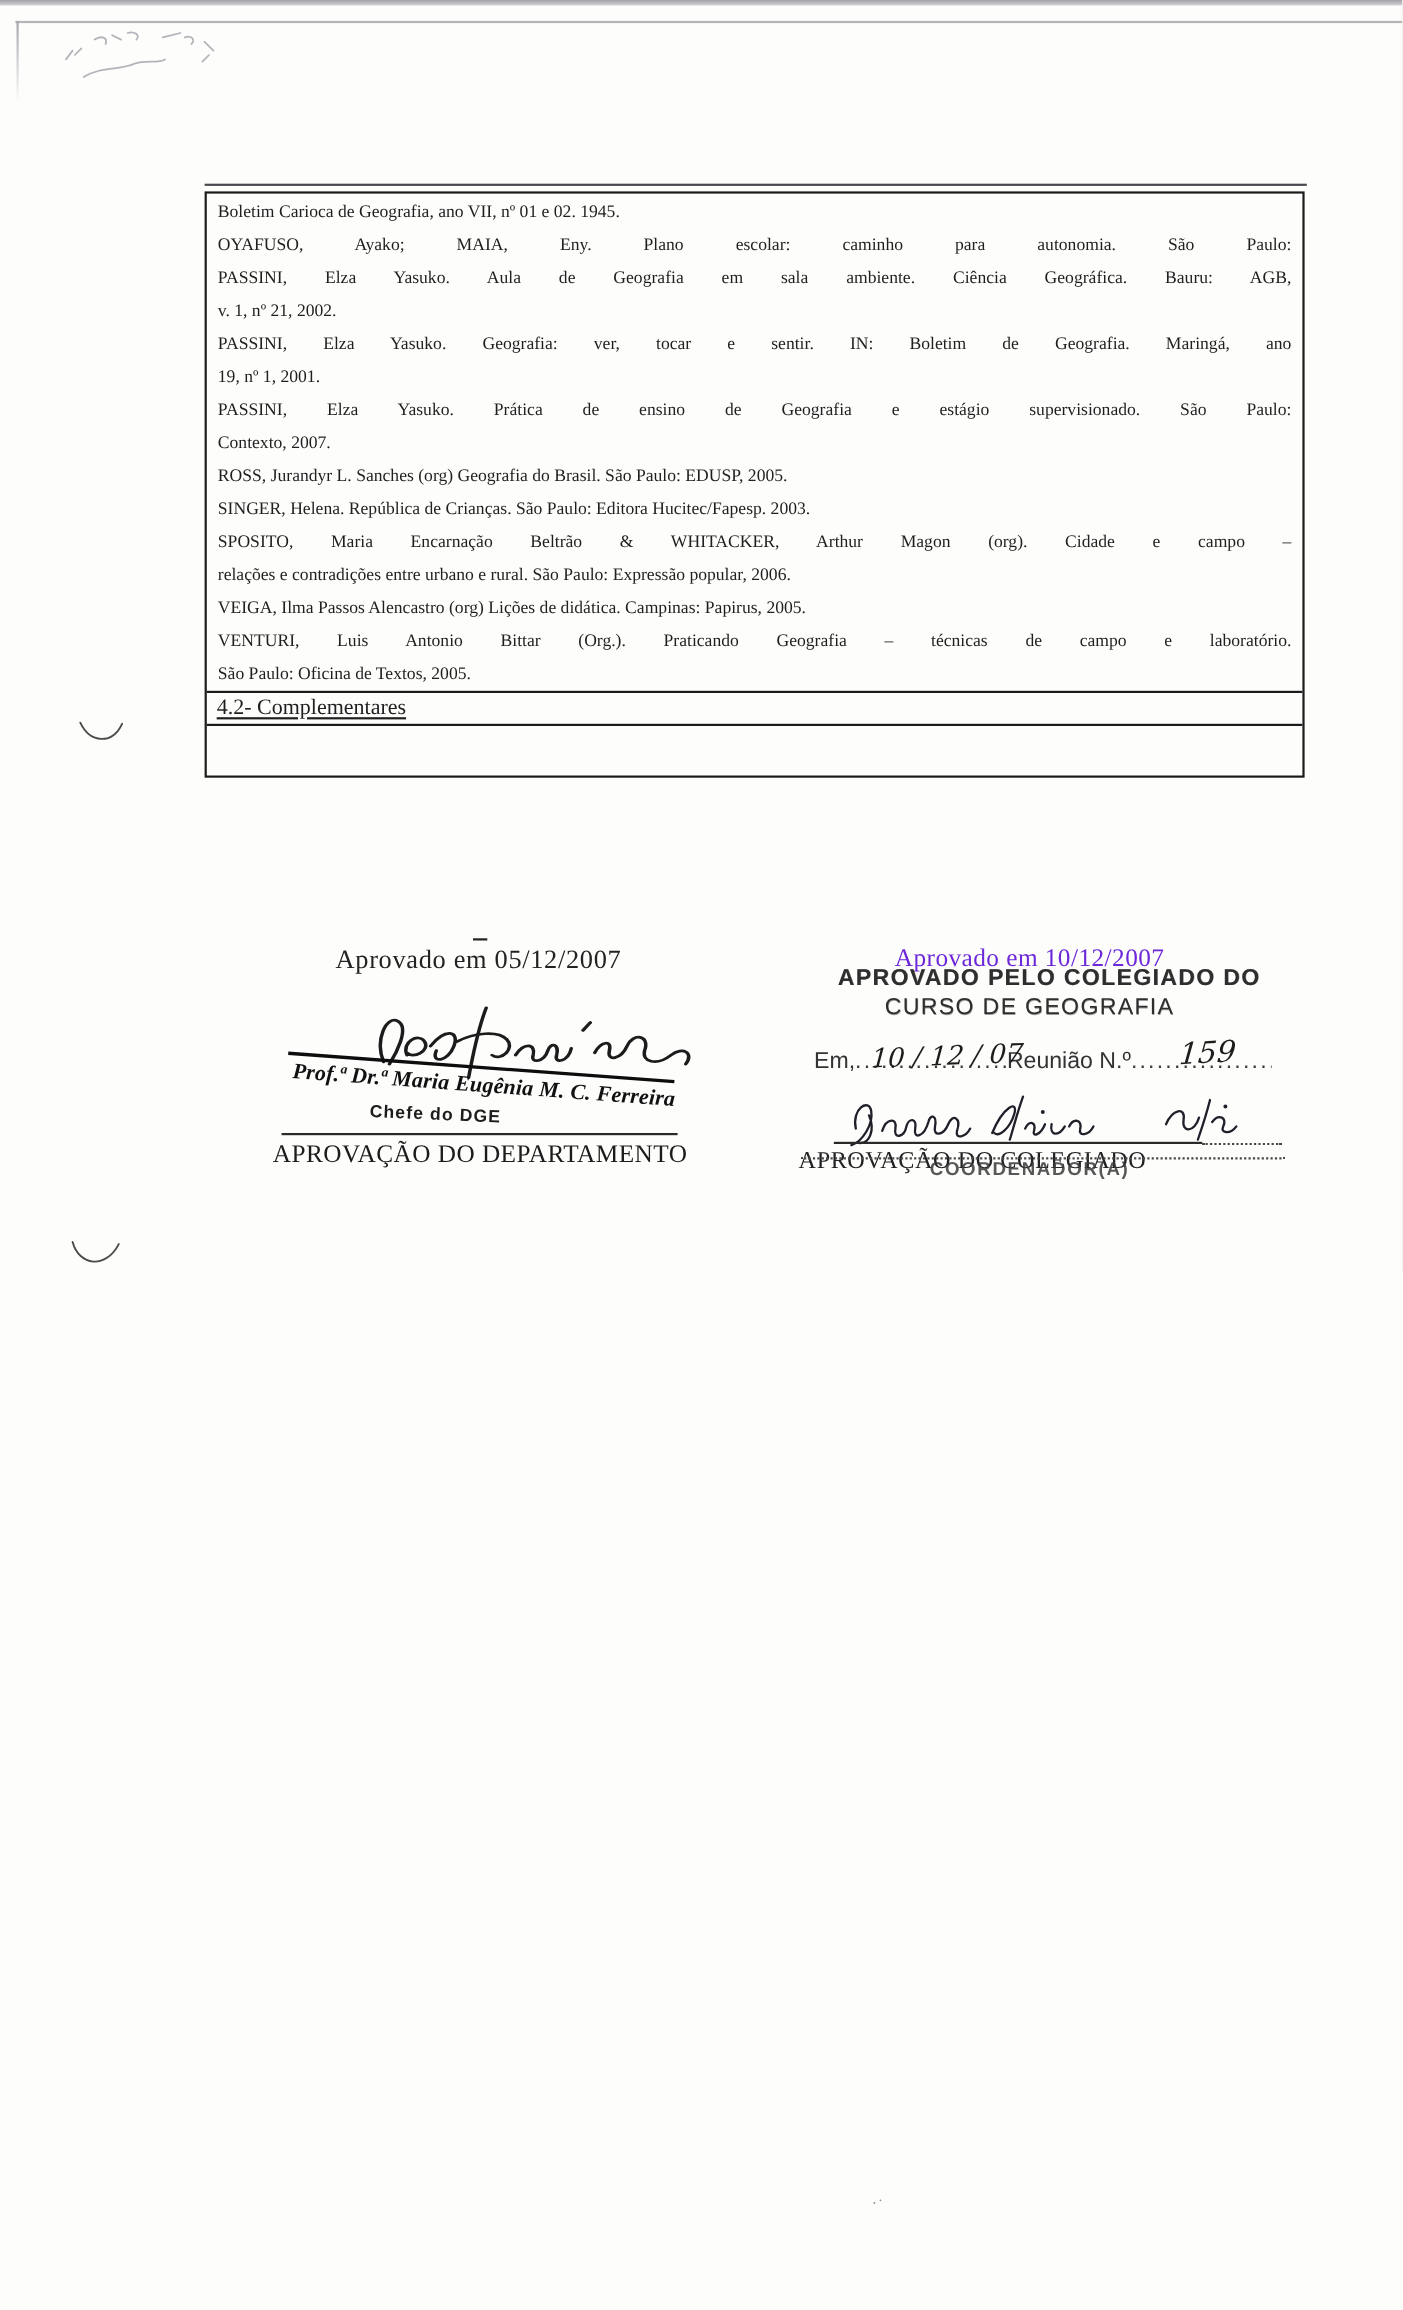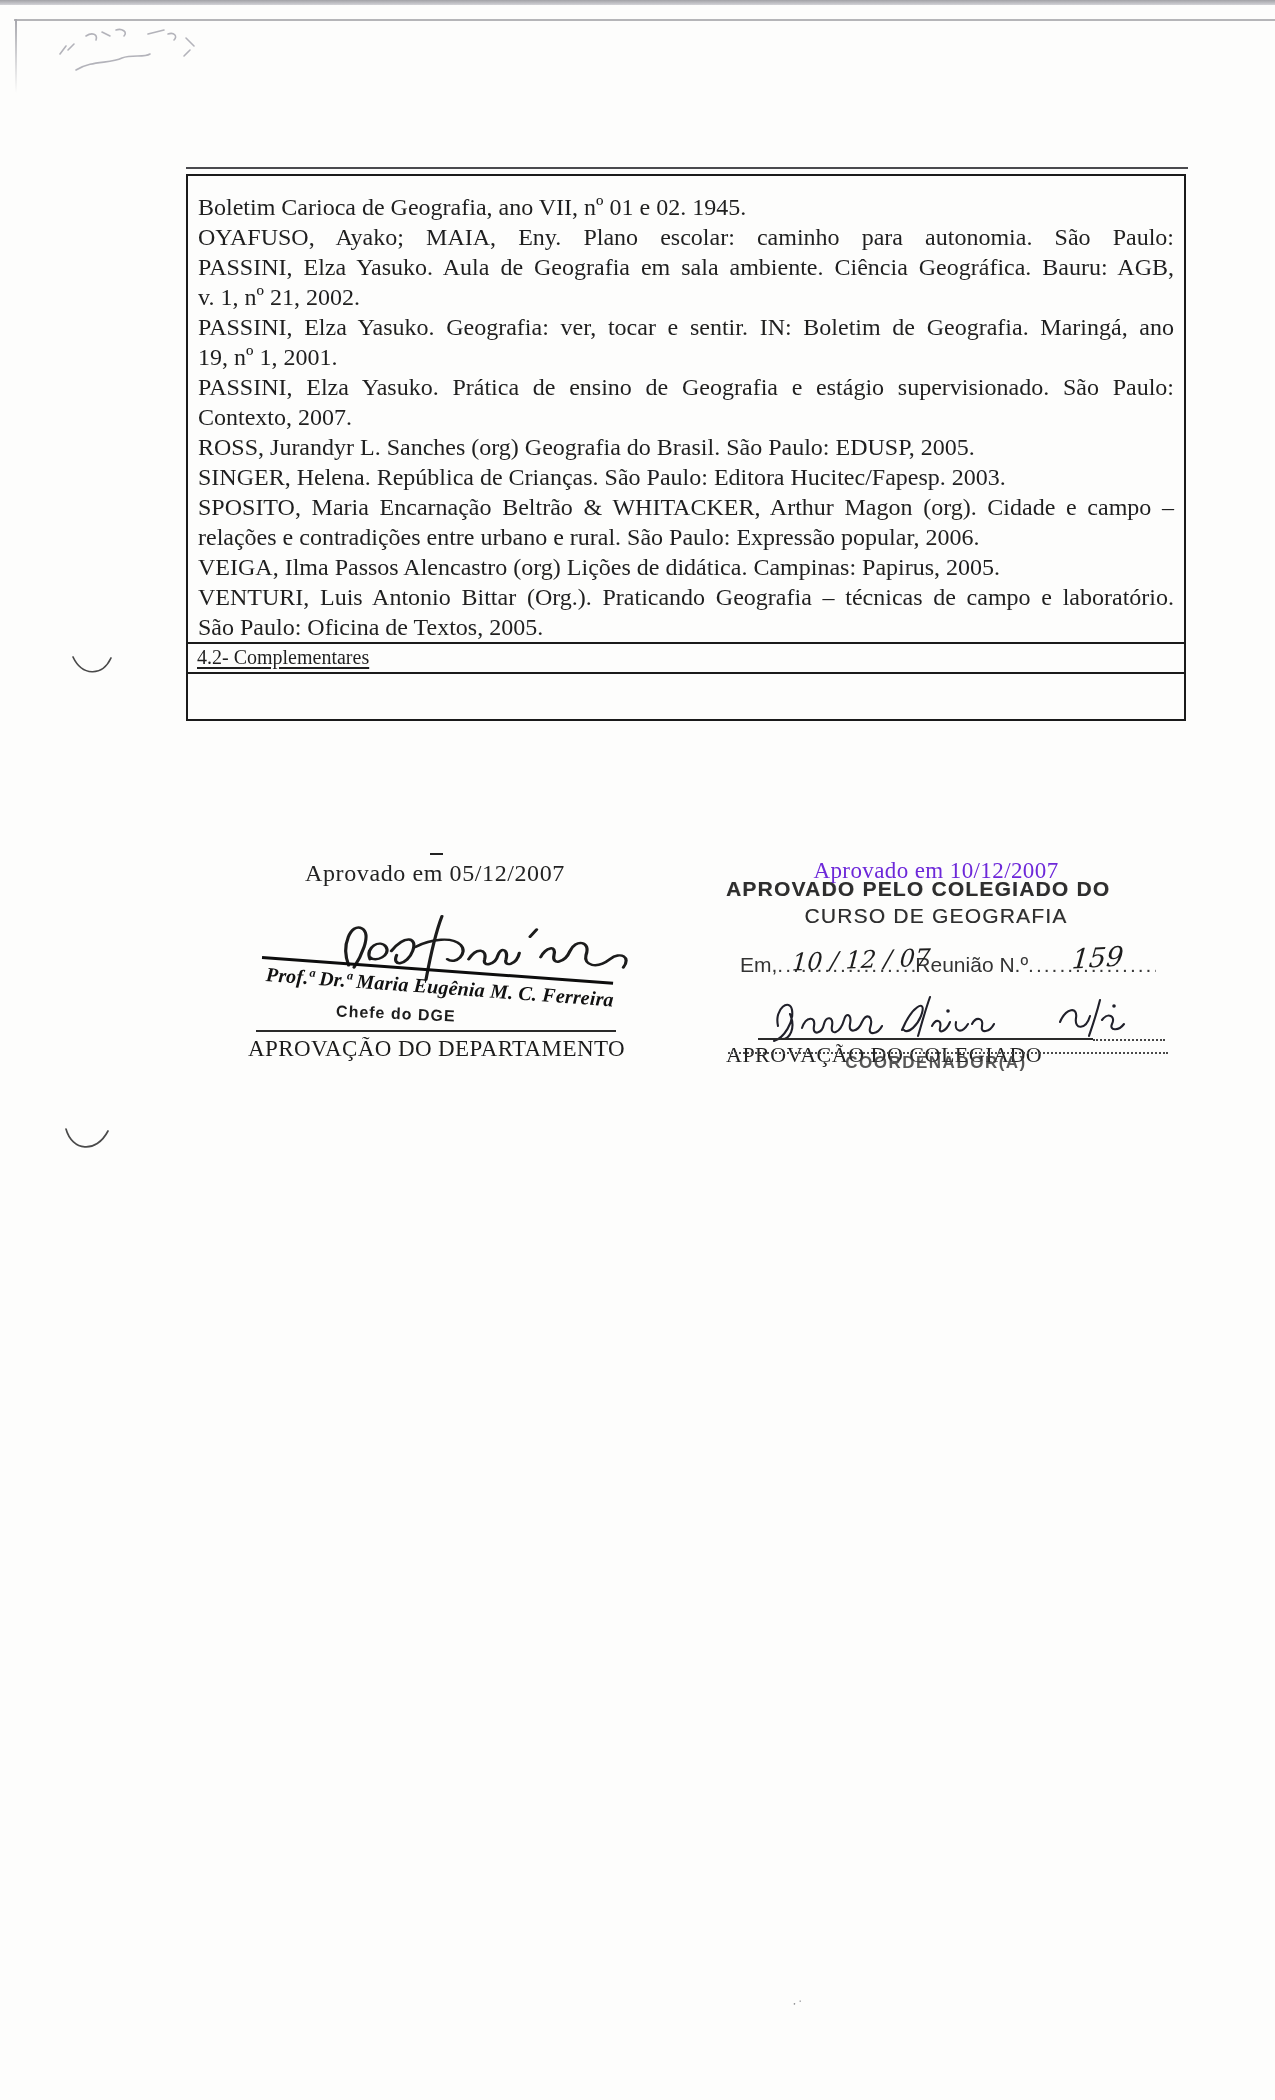--- a/index.html
+++ b/index.html
@@ -14,21 +14,21 @@
     background:linear-gradient(#a2a2a7,#d3d3d7);}
   .edge-h{position:absolute;left:14px;top:19px;width:1261px;height:2px;background:#9c9ca2;opacity:.75;}
   .edge-v{position:absolute;left:15px;top:19px;width:2px;height:74px;
     background:linear-gradient(#a7a7ad,rgba(190,190,196,0));}
   
   .table-top-extra{position:absolute;left:186px;top:167px;width:1002px;height:2px;background:#4a4a4e;}
   .bib-table{
     position:absolute;left:186px;top:174px;width:1000px;box-sizing:border-box;
     border:2px solid #1b1b1b;background:transparent;
   }
-  .bib-body{padding:16px 10px 0 10px;font-size:24px;line-height:30px;}
+  .bib-body{padding:2px 10px 0 10px;font-size:16px;line-height:30px;}
   .bib-line{min-height:30px;}
   .jl{text-align:justify;text-align-last:justify;}
   .section-row{
     border-top:2px solid #1b1b1b;height:28px;line-height:27px;
     padding-left:9px;font-size:20px;
   }
   .section-row span{text-decoration:underline;text-underline-offset:3px;}
   .empty-row{border-top:2px solid #1b1b1b;height:45px;}
   
   .mark-svg{position:absolute;}
@@ -45,21 +45,21 @@
   .stamp-role-dept{position:absolute;left:336px;top:1005px;
     font-family:"Liberation Sans","DejaVu Sans",sans-serif;
     font-weight:bold;font-size:16px;letter-spacing:1px;color:#1d1d1d;
     transform:rotate(2.5deg);}
   .dept-rule{position:absolute;left:256px;top:1030px;width:360px;height:1.8px;background:#2a2a2a;}
   .apv-dept-caption{position:absolute;left:248px;top:1036px;width:376px;text-align:right;
     font-size:23px;letter-spacing:.4px;color:#1c1c1c;white-space:nowrap;}
   
   .apv-col-line{position:absolute;left:726px;top:858px;width:420px;text-align:center;
     font-size:23px;letter-spacing:.4px;color:#6d28d9;}
-  .col-stamp1{position:absolute;left:726px;top:877px;width:420px;text-align:left;
+  .col-stamp1{position:absolute;left:726px;top:877px;width:420px;text-align:right;
     font-family:"Liberation Sans","DejaVu Sans",sans-serif;font-weight:bold;
     font-size:21px;letter-spacing:1.2px;color:#2e2e2e;text-shadow:.4px .4px 0 rgba(40,40,40,.45);}
   .col-stamp2{position:absolute;left:726px;top:904px;width:420px;text-align:center;
     font-family:"Liberation Sans","DejaVu Sans",sans-serif;font-weight:normal;
     font-size:21px;letter-spacing:1.2px;color:#2e2e2e;text-shadow:.4px .4px 0 rgba(40,40,40,.45);}
   .form-line{position:absolute;left:740px;top:953px;width:440px;
     font-family:"Liberation Sans","DejaVu Sans",sans-serif;font-size:21px;color:#333;white-space:nowrap;}
   .leader{display:inline-block;overflow:hidden;vertical-align:bottom;white-space:nowrap;
     letter-spacing:2px;color:#3a3a3a;}
   .leader1{width:138px;} .leader2{width:128px;}

